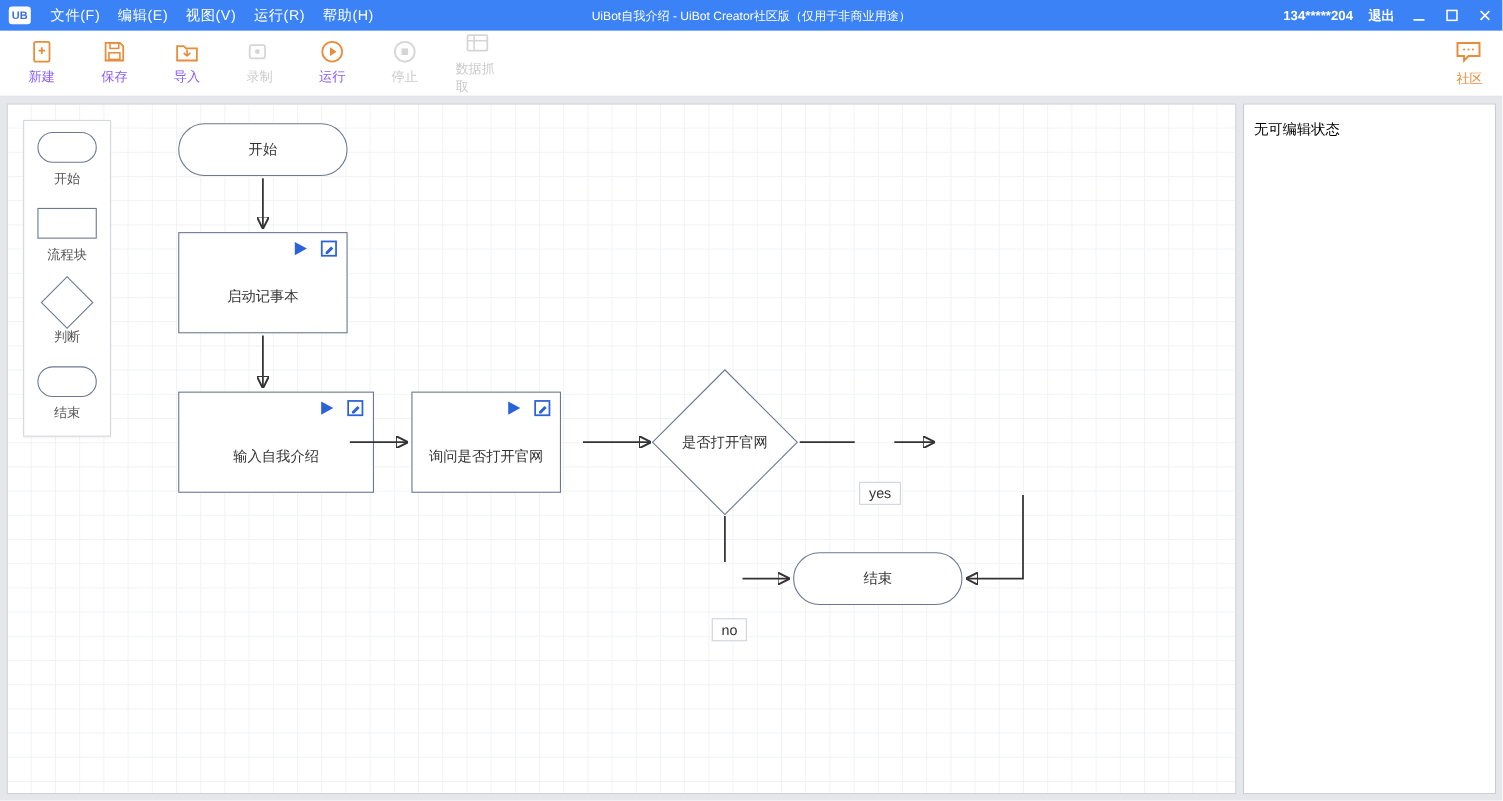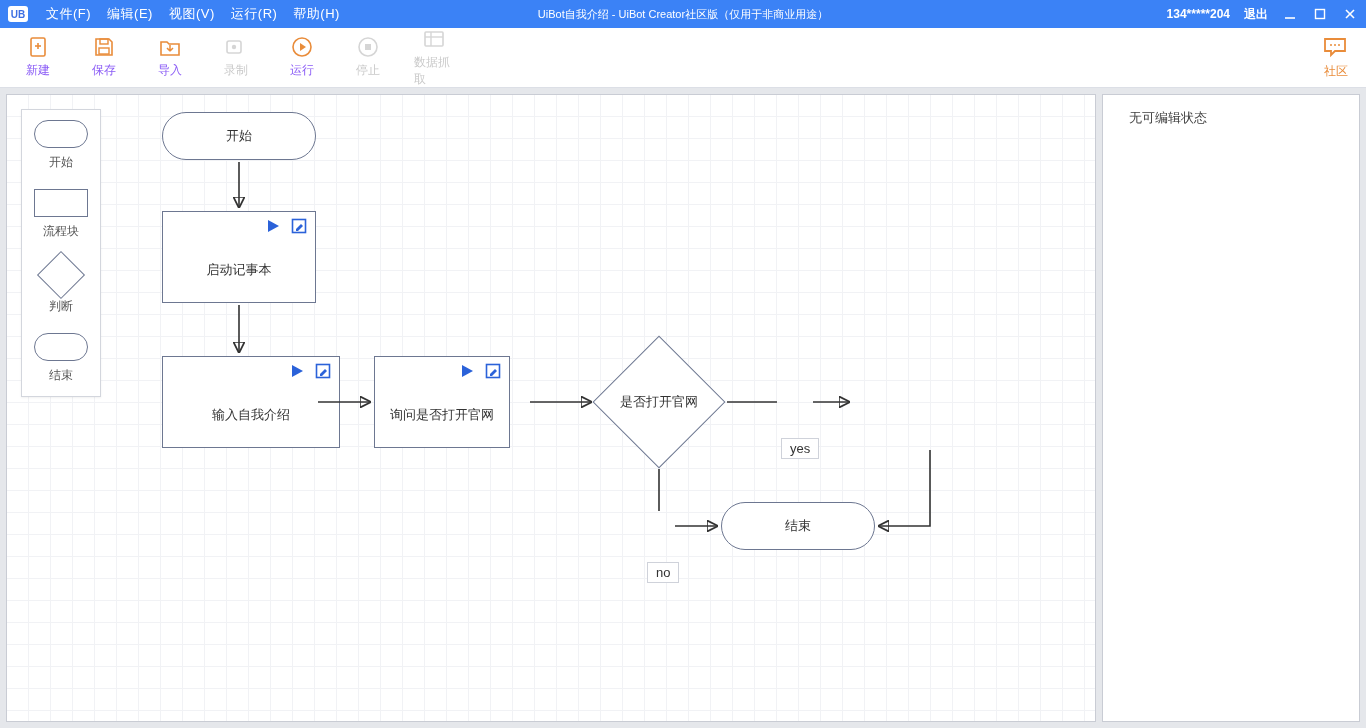--- a/index.html
+++ b/index.html
@@ -23,21 +23,21 @@
   .tool:not(.disabled) .lbl { color:#8b5cf6;}
   .toolbar-right { position:absolute; right:18px; display:flex; flex-direction:column; align-items:flex-end; gap:2px; cursor:pointer;}
   .toolbar-right svg{ width:26px; height:22px;}
   .toolbar-right .lbl{ font-size:12px; color:#e98c3a;}
   
   .workspace { height:640px; display:flex; background:#e5e7eb; }
   .canvas-wrap { flex:1; padding:6px 6px 6px 6px; }
   .canvas { width:100%; height:100%; background:#fff; border:1px solid #c9ccd4; position:relative;
             background-image:linear-gradient(#f1f2f5 1px,transparent 1px),linear-gradient(90deg,#f1f2f5 1px,transparent 1px);
             background-size:22px 22px; background-position:-1px -1px; overflow:hidden;}
-  .side-panel { width:258px; background:#fff; border:1px solid #c9ccd4; margin:6px 6px 6px 0; padding:14px 26px; font-size:13px; color:#404040;}
+  .side-panel { width:230px; background:#fff; border:1px solid #c9ccd4; margin:6px 6px 6px 0; padding:14px 9px; font-size:13px; color:#000000;}
   
   .palette { position:absolute; left:14px; top:14px; width:80px; background:#fff; border:1px solid #d3d6dd; padding:10px 4px 6px; box-shadow:0 1px 2px rgba(0,0,0,.06);}
   .pal-item { display:flex; flex-direction:column; align-items:center; gap:6px; margin-bottom:18px; cursor:grab;}
   .pal-item:last-child{ margin-bottom:6px;}
   .pal-shape { display:flex; align-items:center; justify-content:center;}
   .pal-label { font-size:12px; color:#555;}
   .pal-rounded { width:54px; height:28px; border:1.5px solid #6d7791; border-radius:14px;}
   .pal-rect    { width:54px; height:28px; border:1.5px solid #6d7791;}
   .pal-diamond { width:34px; height:34px; border:1.5px solid #6d7791; transform:rotate(45deg);}
   

